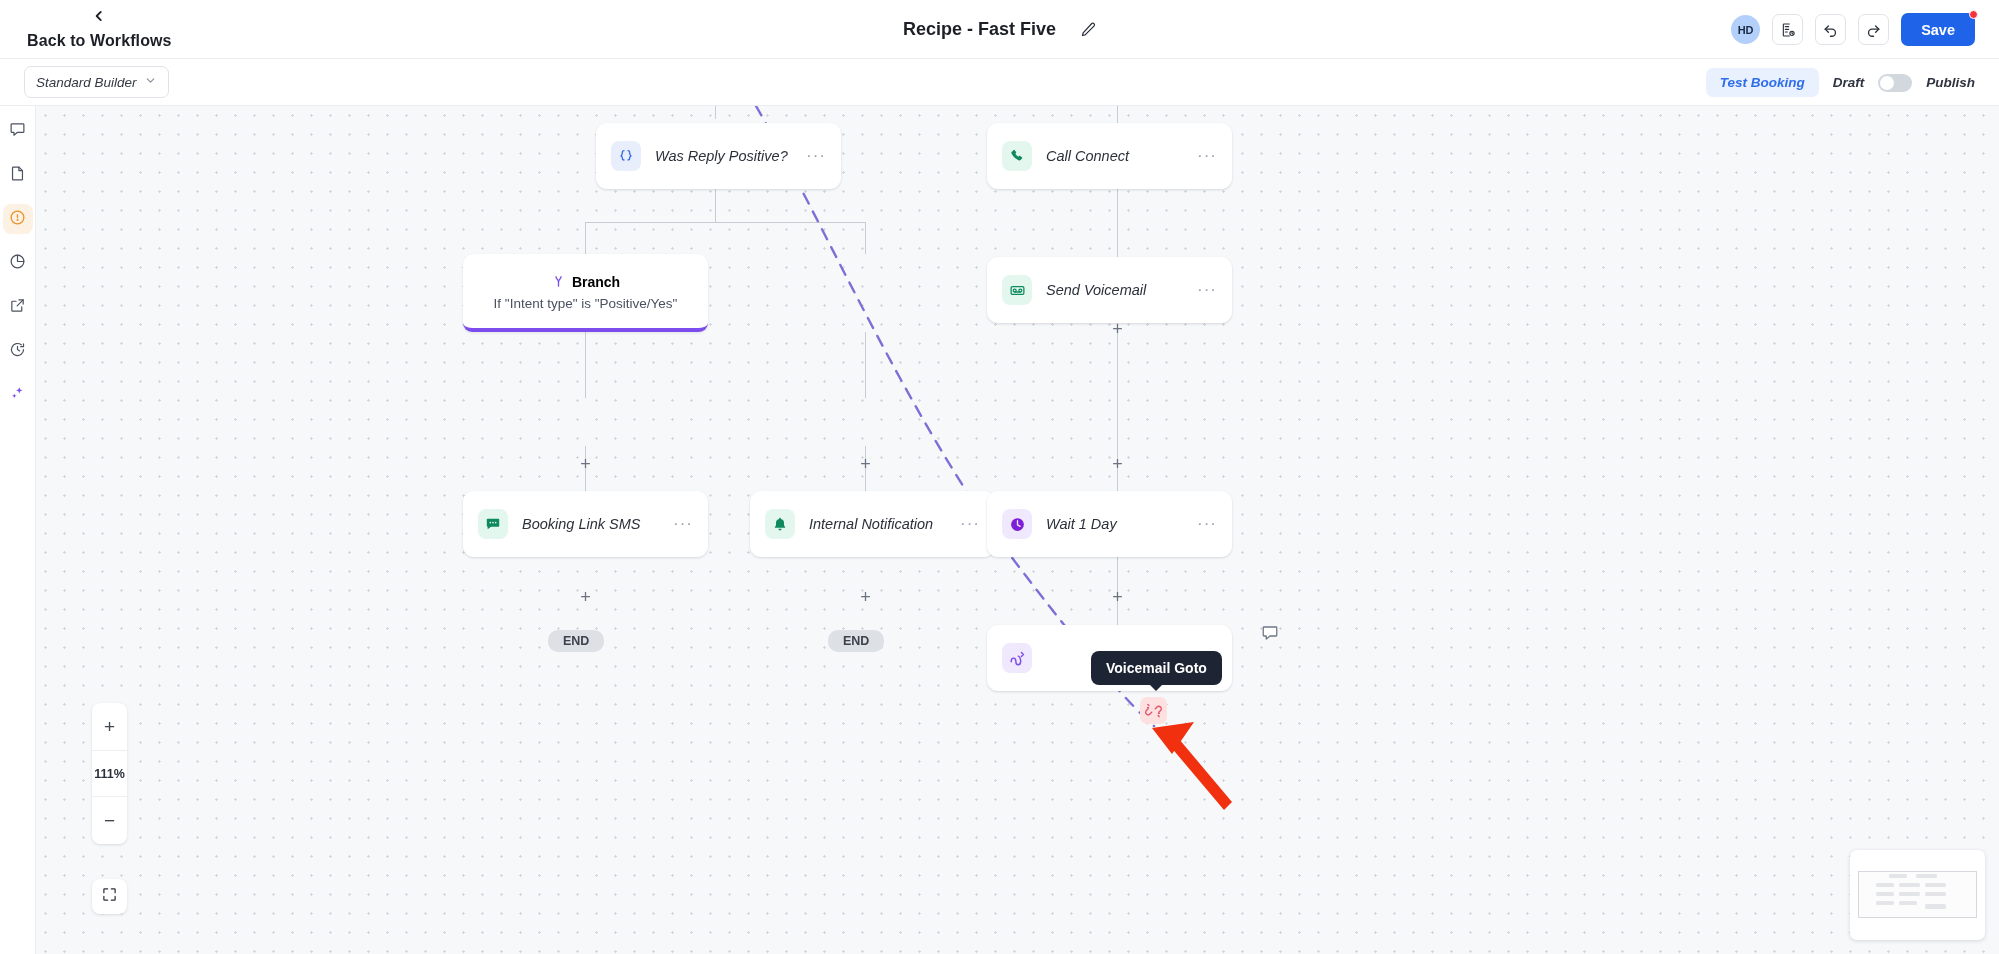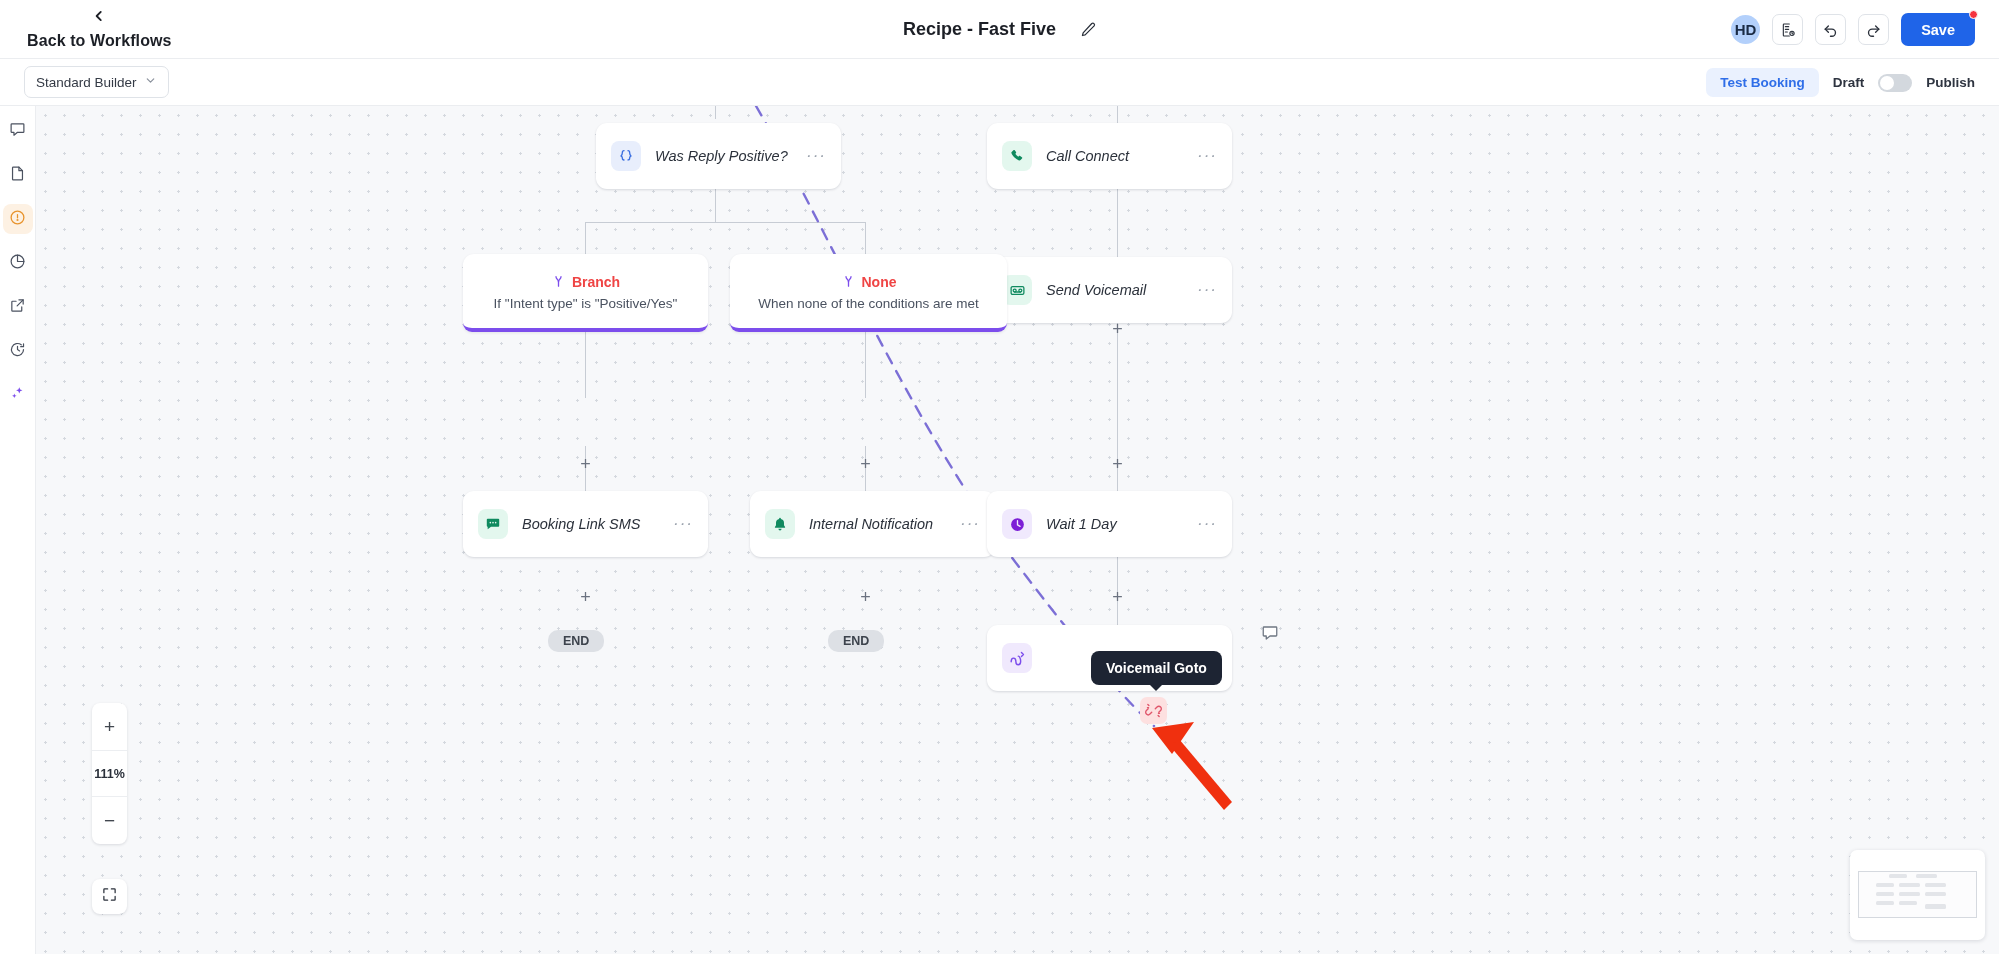--- a/index.html
+++ b/index.html
@@ -32,21 +32,21 @@
   .title-wrap .ttl { font-size: 18px; font-weight: 700; color: #1c1f26; white-space: nowrap; }
   .pencil { width: 16px; height: 16px; cursor: pointer; }
 
   .topbar-right {
     position: absolute; right: 24px; top: 0; height: 59px;
     display: flex; align-items: center; gap: 12px;
   }
   .avatar {
     width: 29px; height: 29px; border-radius: 50%;
     background: #b3d0fb; color: #1a2b45;
-    font-size: 15px; font-weight: 700;
+    font-size: 11px; font-weight: 700;
     display: flex; align-items: center; justify-content: center;
     cursor: pointer;
   }
   .icon-btn {
     width: 31px; height: 31px; border-radius: 7px;
     border: 1px solid #dfe3e8; background: #fff;
     display: flex; align-items: center; justify-content: center;
     cursor: pointer;
   }
   .save-btn {
@@ -60,21 +60,21 @@
   }
   .save-dot {
     position: absolute; top: -3px; right: -3px;
     width: 9px; height: 9px; border-radius: 50%;
     background: #f5333f; border: 1.5px solid #fff;
   }
 
   
   .subbar {
     position: absolute; top: 59px; left: 0; width: 1999px; height: 47px;
-    background: #fff; border-bottom: 1px solid #ebedf0;
+    background: #fff; border-bottom: 1px solid #ebedf0; font-style: italic;
   }
   .builder-select {
     position: absolute; left: 24px; top: 7px;
     width: 145px; height: 32px;
     border: 1px solid #dfe3e8; border-radius: 7px;
     background: #fff;
     display: flex; align-items: center; justify-content: space-between;
     padding: 0 11px; cursor: pointer;
   }
   .builder-select .sel-lbl { font-size: 13.5px; color: #343a45; }
@@ -166,21 +166,21 @@
     background: #fff;
     border-radius: 11px 11px 9px 9px;
     box-shadow: 0 1px 3px rgba(16,24,40,.09);
     border-bottom: 4px solid #7c4dec;
     display: flex; flex-direction: column; align-items: center;
     justify-content: center; gap: 4px;
     padding: 13px 10px 12px;
     cursor: pointer;
   }
   .branch-head { display: flex; align-items: center; gap: 6px; }
-  .branch-title { font-size: 14px; font-weight: 700; color: #ef4444; }
+  .branch-title { font-size: 14px; font-weight: 700; color: #000000; }
   .branch-sub { font-size: 13.5px; color: #4a5260; white-space: nowrap; }
 
   
   .vline { position: absolute; width: 1.4px; background: #c7ccd4; }
   .hline { position: absolute; height: 1.4px; background: #c7ccd4; }
   .plus-node {
     position: absolute; width: 17px; height: 17px;
     display: flex; align-items: center; justify-content: center;
     font-size: 18px; color: #6b7280; line-height: 17px;
     cursor: pointer; user-select: none;
@@ -534,33 +534,20 @@
               <path d="M12 21v-7"></path>
               <path d="M12 14c0-4-4-4-4-8"></path>
               <path d="M12 14c0-4 4-4 4-8"></path>
             </svg>
         </span>
         <span class="branch-title">Branch</span>
       </div>
       <div class="branch-sub">If "Intent type" is "Positive/Yes"</div>
     </div>
 
-    <div class="branch-card" style="left:694px; top:148px; width:277px; height:78px;">
-      <div class="branch-head">
-        <span>
-          <svg width="15" height="15" viewBox="0 0 24 24" fill="none" stroke="#7c4dec" stroke-width="2.1" stroke-linecap="round" stroke-linejoin="round">
-              <path d="M12 21v-7"></path>
-              <path d="M12 14c0-4-4-4-4-8"></path>
-              <path d="M12 14c0-4 4-4 4-8"></path>
-            </svg>
-        </span>
-        <span class="branch-title">None</span>
-      </div>
-      <div class="branch-sub">When none of the conditions are met</div>
-    </div>
 
     <div class="end-pill" style="left:512px; top:524px;">END</div>
     <div class="end-pill" style="left:792px; top:524px;">END</div>
 
     <div class="tooltip" style="left:1055px; top:545px;">Voicemail Goto</div>
     <div class="disconnect-btn" style="left:1104px; top:591px;">
       <svg width="17" height="17" viewBox="0 0 24 24" fill="none" stroke="#e0556a" stroke-width="1.9" stroke-linecap="round" stroke-linejoin="round">
           <path d="M9.5 14.5 7 17a3.5 3.5 0 0 1-5-5l2.5-2.5"></path>
           <path d="M14.5 9.5 17 7a3.5 3.5 0 0 1 5 5l-2.5 2.5"></path>
           <path d="M4 3.5 5.5 5M3.5 8H5M20 20.5 18.5 19M20.5 16H19"></path>

